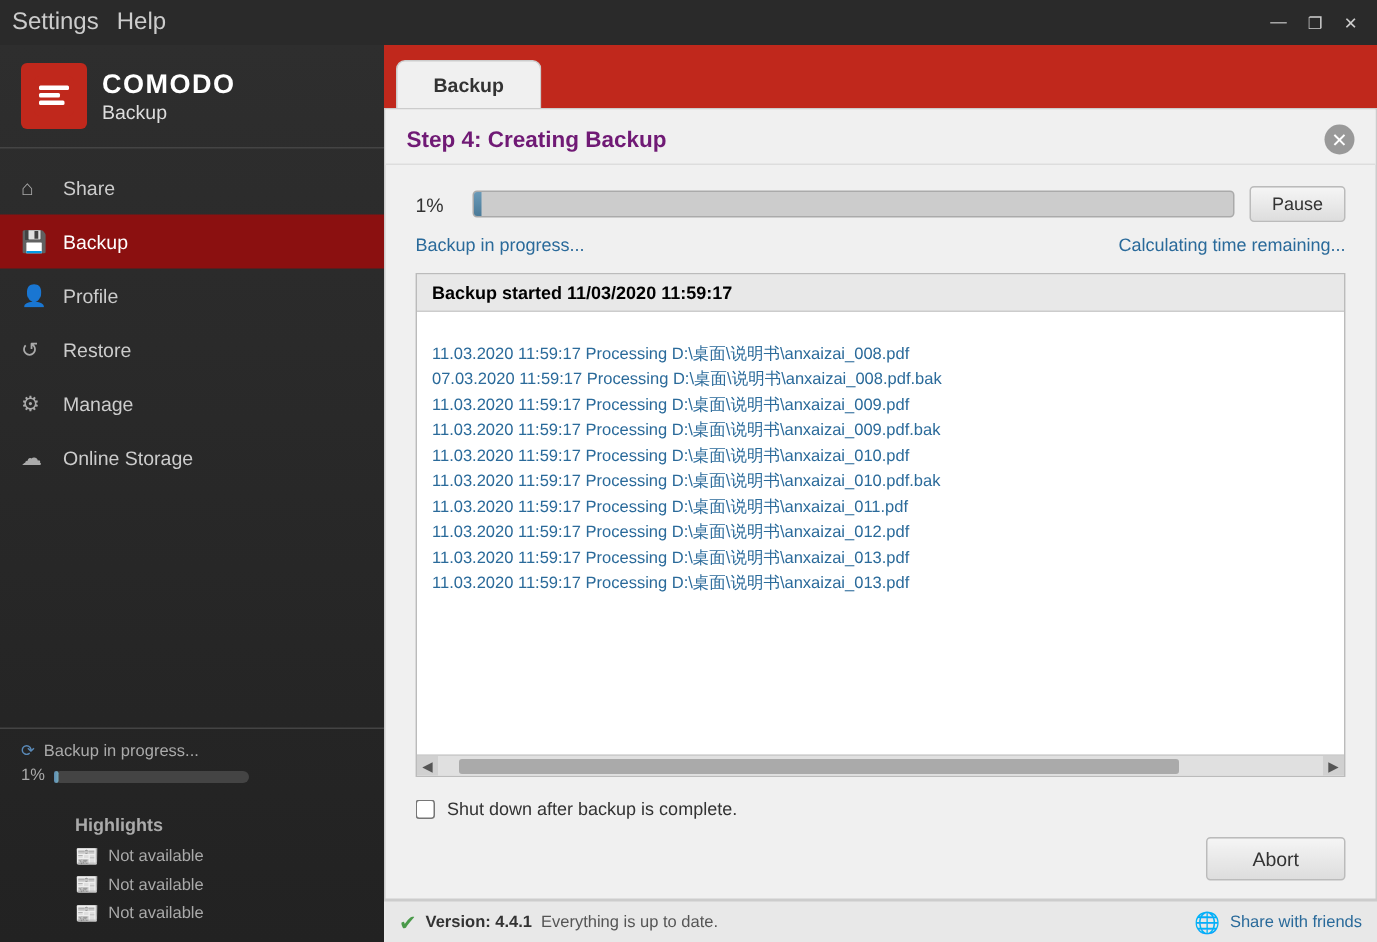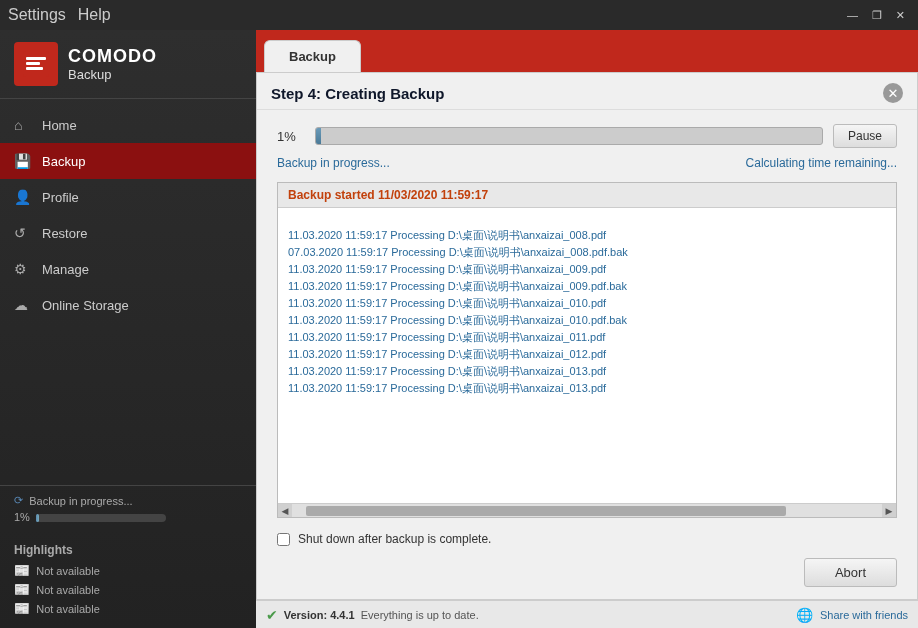--- a/index.html
+++ b/index.html
@@ -79,21 +79,21 @@
       font-size: 11px;
     }
     .sidebar-status-row { display: flex; align-items: center; gap: 6px; color: #aaa; margin-bottom: 4px; }
     .progress-small { 
       width: 130px; height: 8px; background: #444; border-radius: 4px; margin-top: 2px;
     }
     .progress-small-fill { 
       width: 2%; height: 100%; background: linear-gradient(90deg, #5a8ab0, #7ab); border-radius: 4px;
     }
 
-    .sidebar-highlights { padding: 8px 14px; }
+    .sidebar-highlights { padding: 8px 14px; margin-left: 36px; }
     .highlights-title { font-size: 12px; color: #aaa; margin-bottom: 6px; font-weight: bold; }
     .highlight-item { display: flex; align-items: center; gap: 6px; color: #aaa; font-size: 11px; margin-bottom: 4px; }
     .hl-icon { color: #cc4400; font-size: 13px; }
 
     
     .main-content {
       flex: 1;
       background: #e8e8e8;
       display: flex;
       flex-direction: column;
@@ -132,21 +132,21 @@
 
     .panel-header {
       background: #f0f0f0;
       padding: 10px 14px 6px 14px;
       border-bottom: 1px solid #ddd;
       display: flex;
       justify-content: space-between;
       align-items: flex-start;
     }
     .panel-title { color: #2a6a9a; font-size: 14px; font-weight: bold; }
-    .panel-step { font-size: 15px; color: #0f172a; font-weight: bold; margin-top: 2px; }
+    .panel-step { font-size: 15px; color: #701a75; font-weight: bold; margin-top: 2px; }
     .close-btn {
       width: 20px; height: 20px;
       background: #999;
       border-radius: 50%;
       display: flex; align-items: center; justify-content: center;
       color: white; font-size: 13px; cursor: pointer;
     }
 
     
     .progress-section {
@@ -196,21 +196,21 @@
       background: white;
       flex: 1;
       overflow: hidden;
       display: flex;
       flex-direction: column;
     }
     .log-header {
       background: #e8e8e8;
       padding: 5px 10px;
       font-size: 12px;
-      color: #c2410c;
+      color: #000000;
       border-bottom: 1px solid #ccc;
       font-weight: bold;
     }
     .log-body {
       flex: 1;
       overflow-y: auto;
       overflow-x: hidden;
       padding: 19px 0;
       position: relative;
     }
@@ -329,21 +329,21 @@
       </div>
       <div class="logo-text">
         <span class="logo-title">COMODO</span>
         <span class="logo-sub">Backup</span>
       </div>
     </div>
 
     <div class="sidebar-nav">
       <div class="sidebar-item">
         <span class="item-icon">⌂</span>
-        <span>Home</span>
+        <span>Share</span>
       </div>
       <div class="sidebar-item active">
         <span class="item-icon">💾</span>
         <span>Backup</span>
       </div>
       <div class="sidebar-item">
         <span class="item-icon">👤</span>
         <span>Profile</span>
       </div>
       <div class="sidebar-item">

